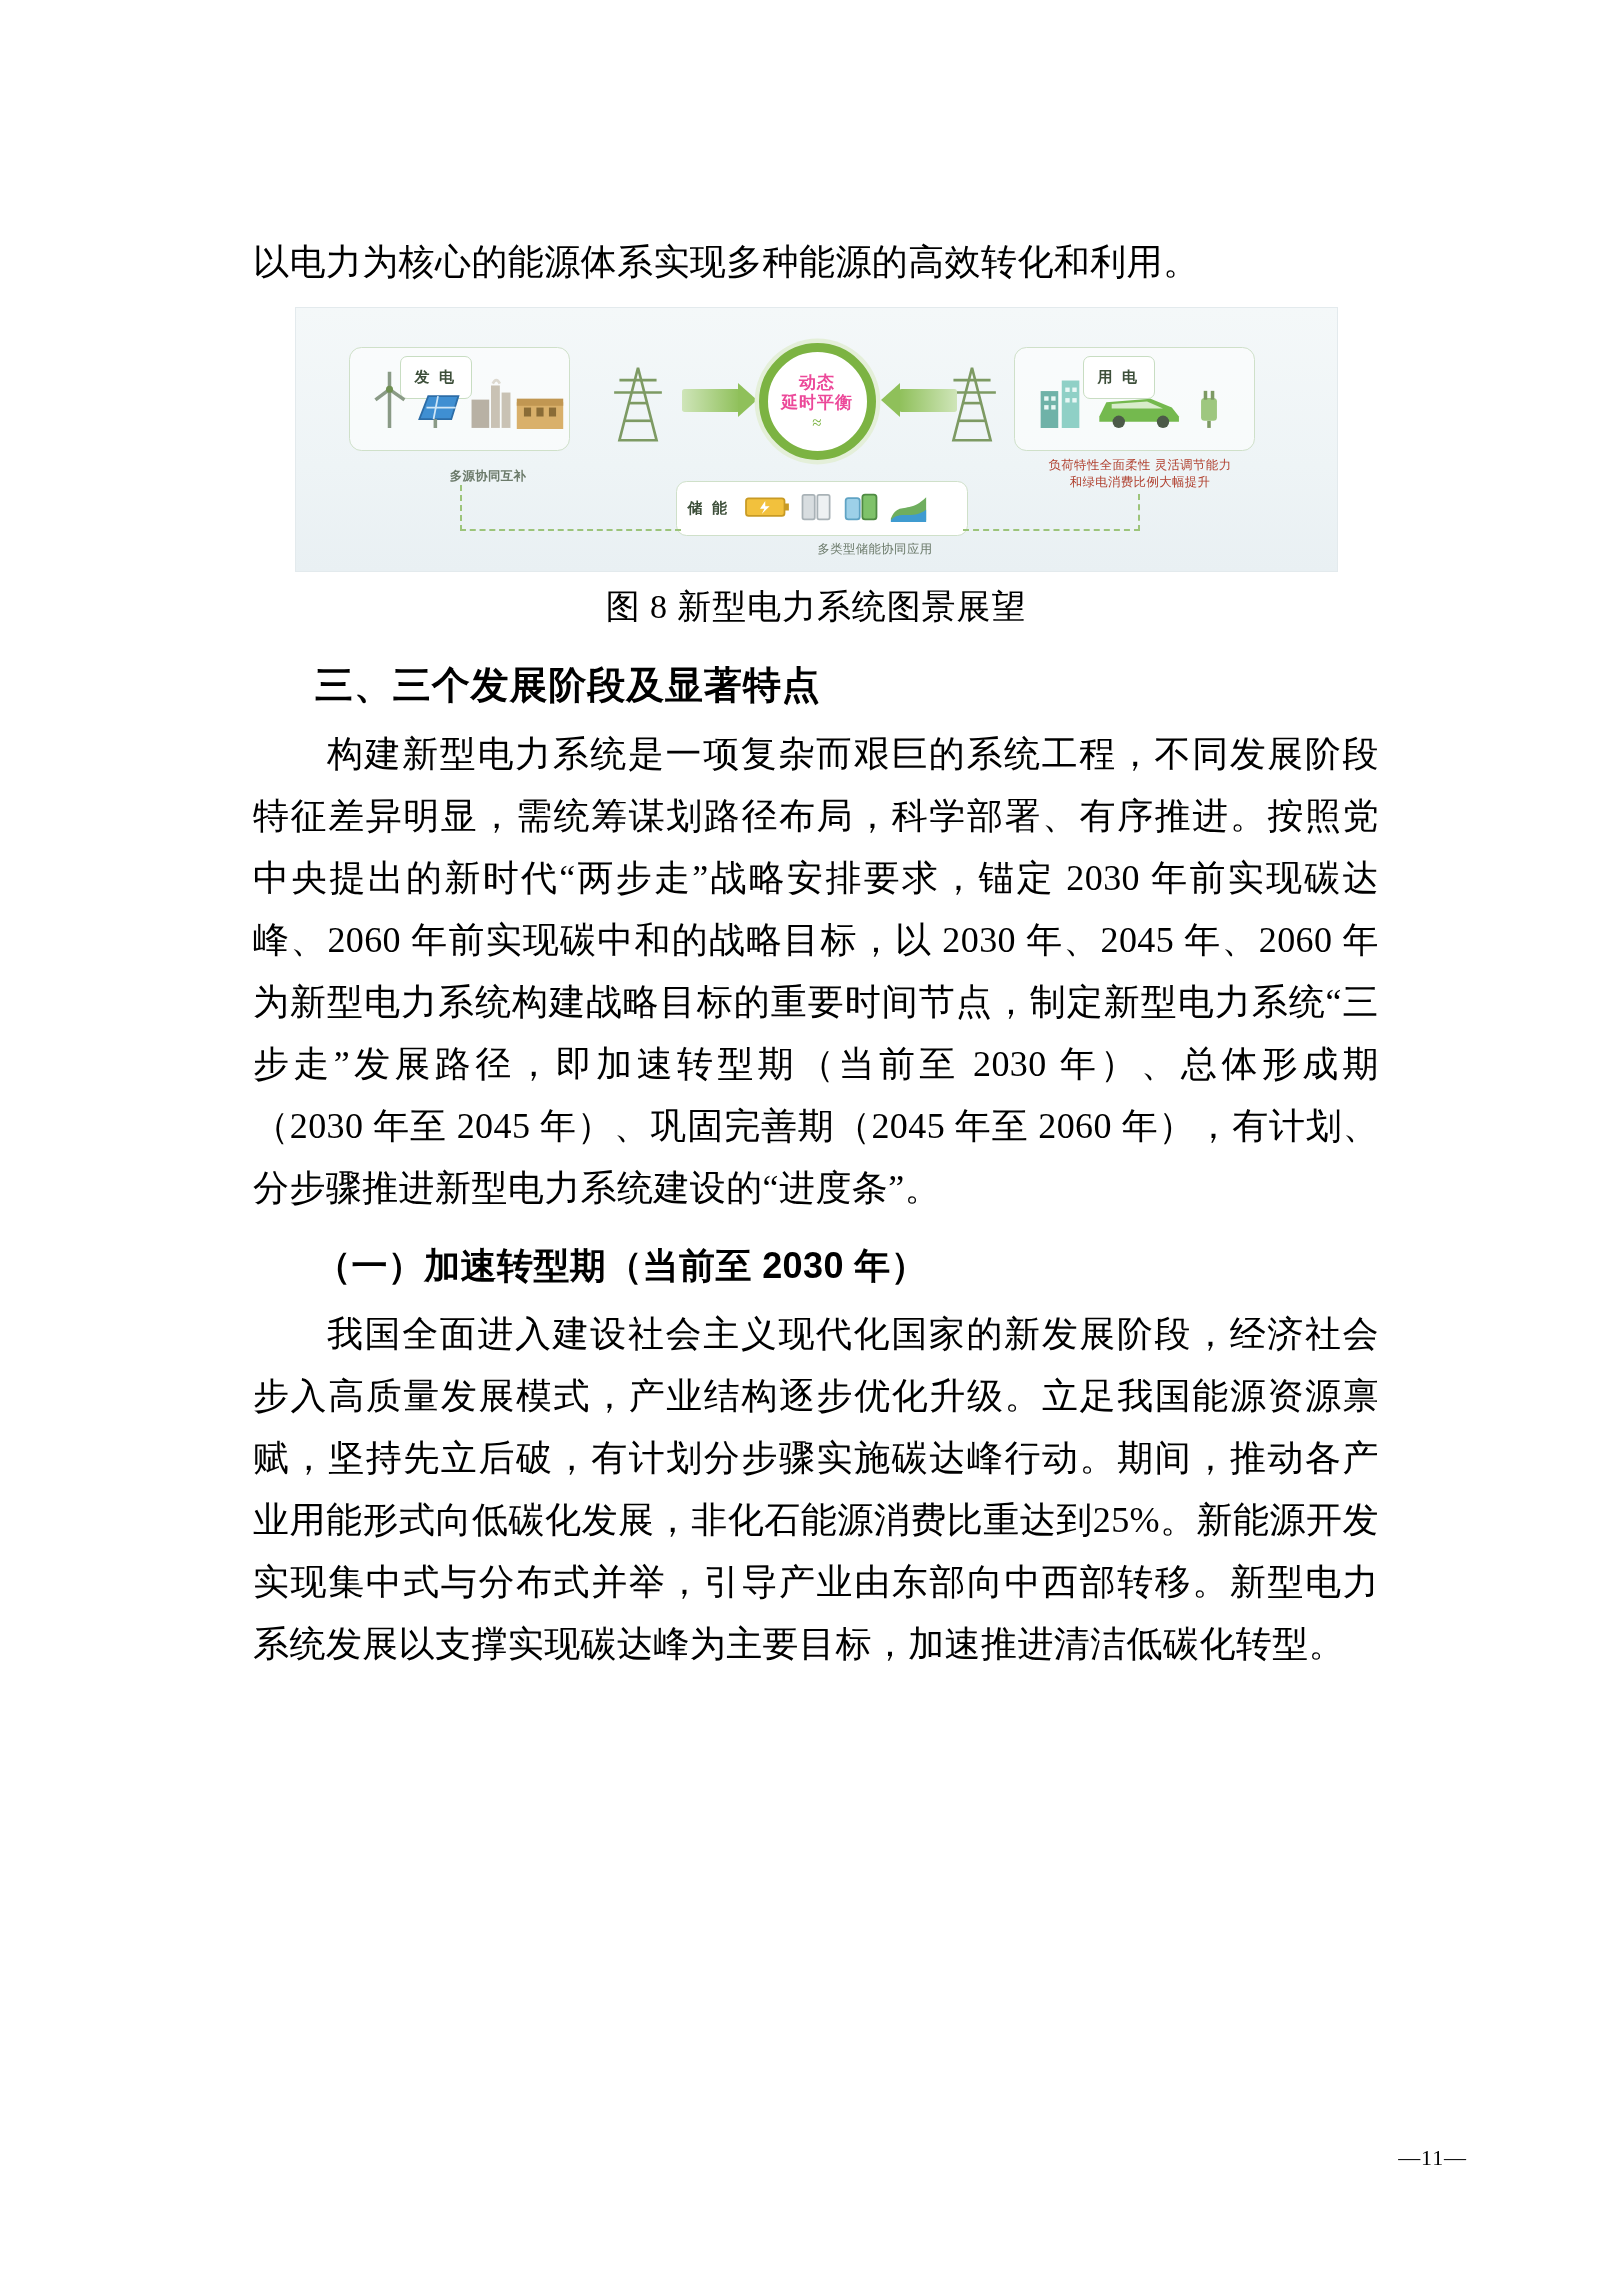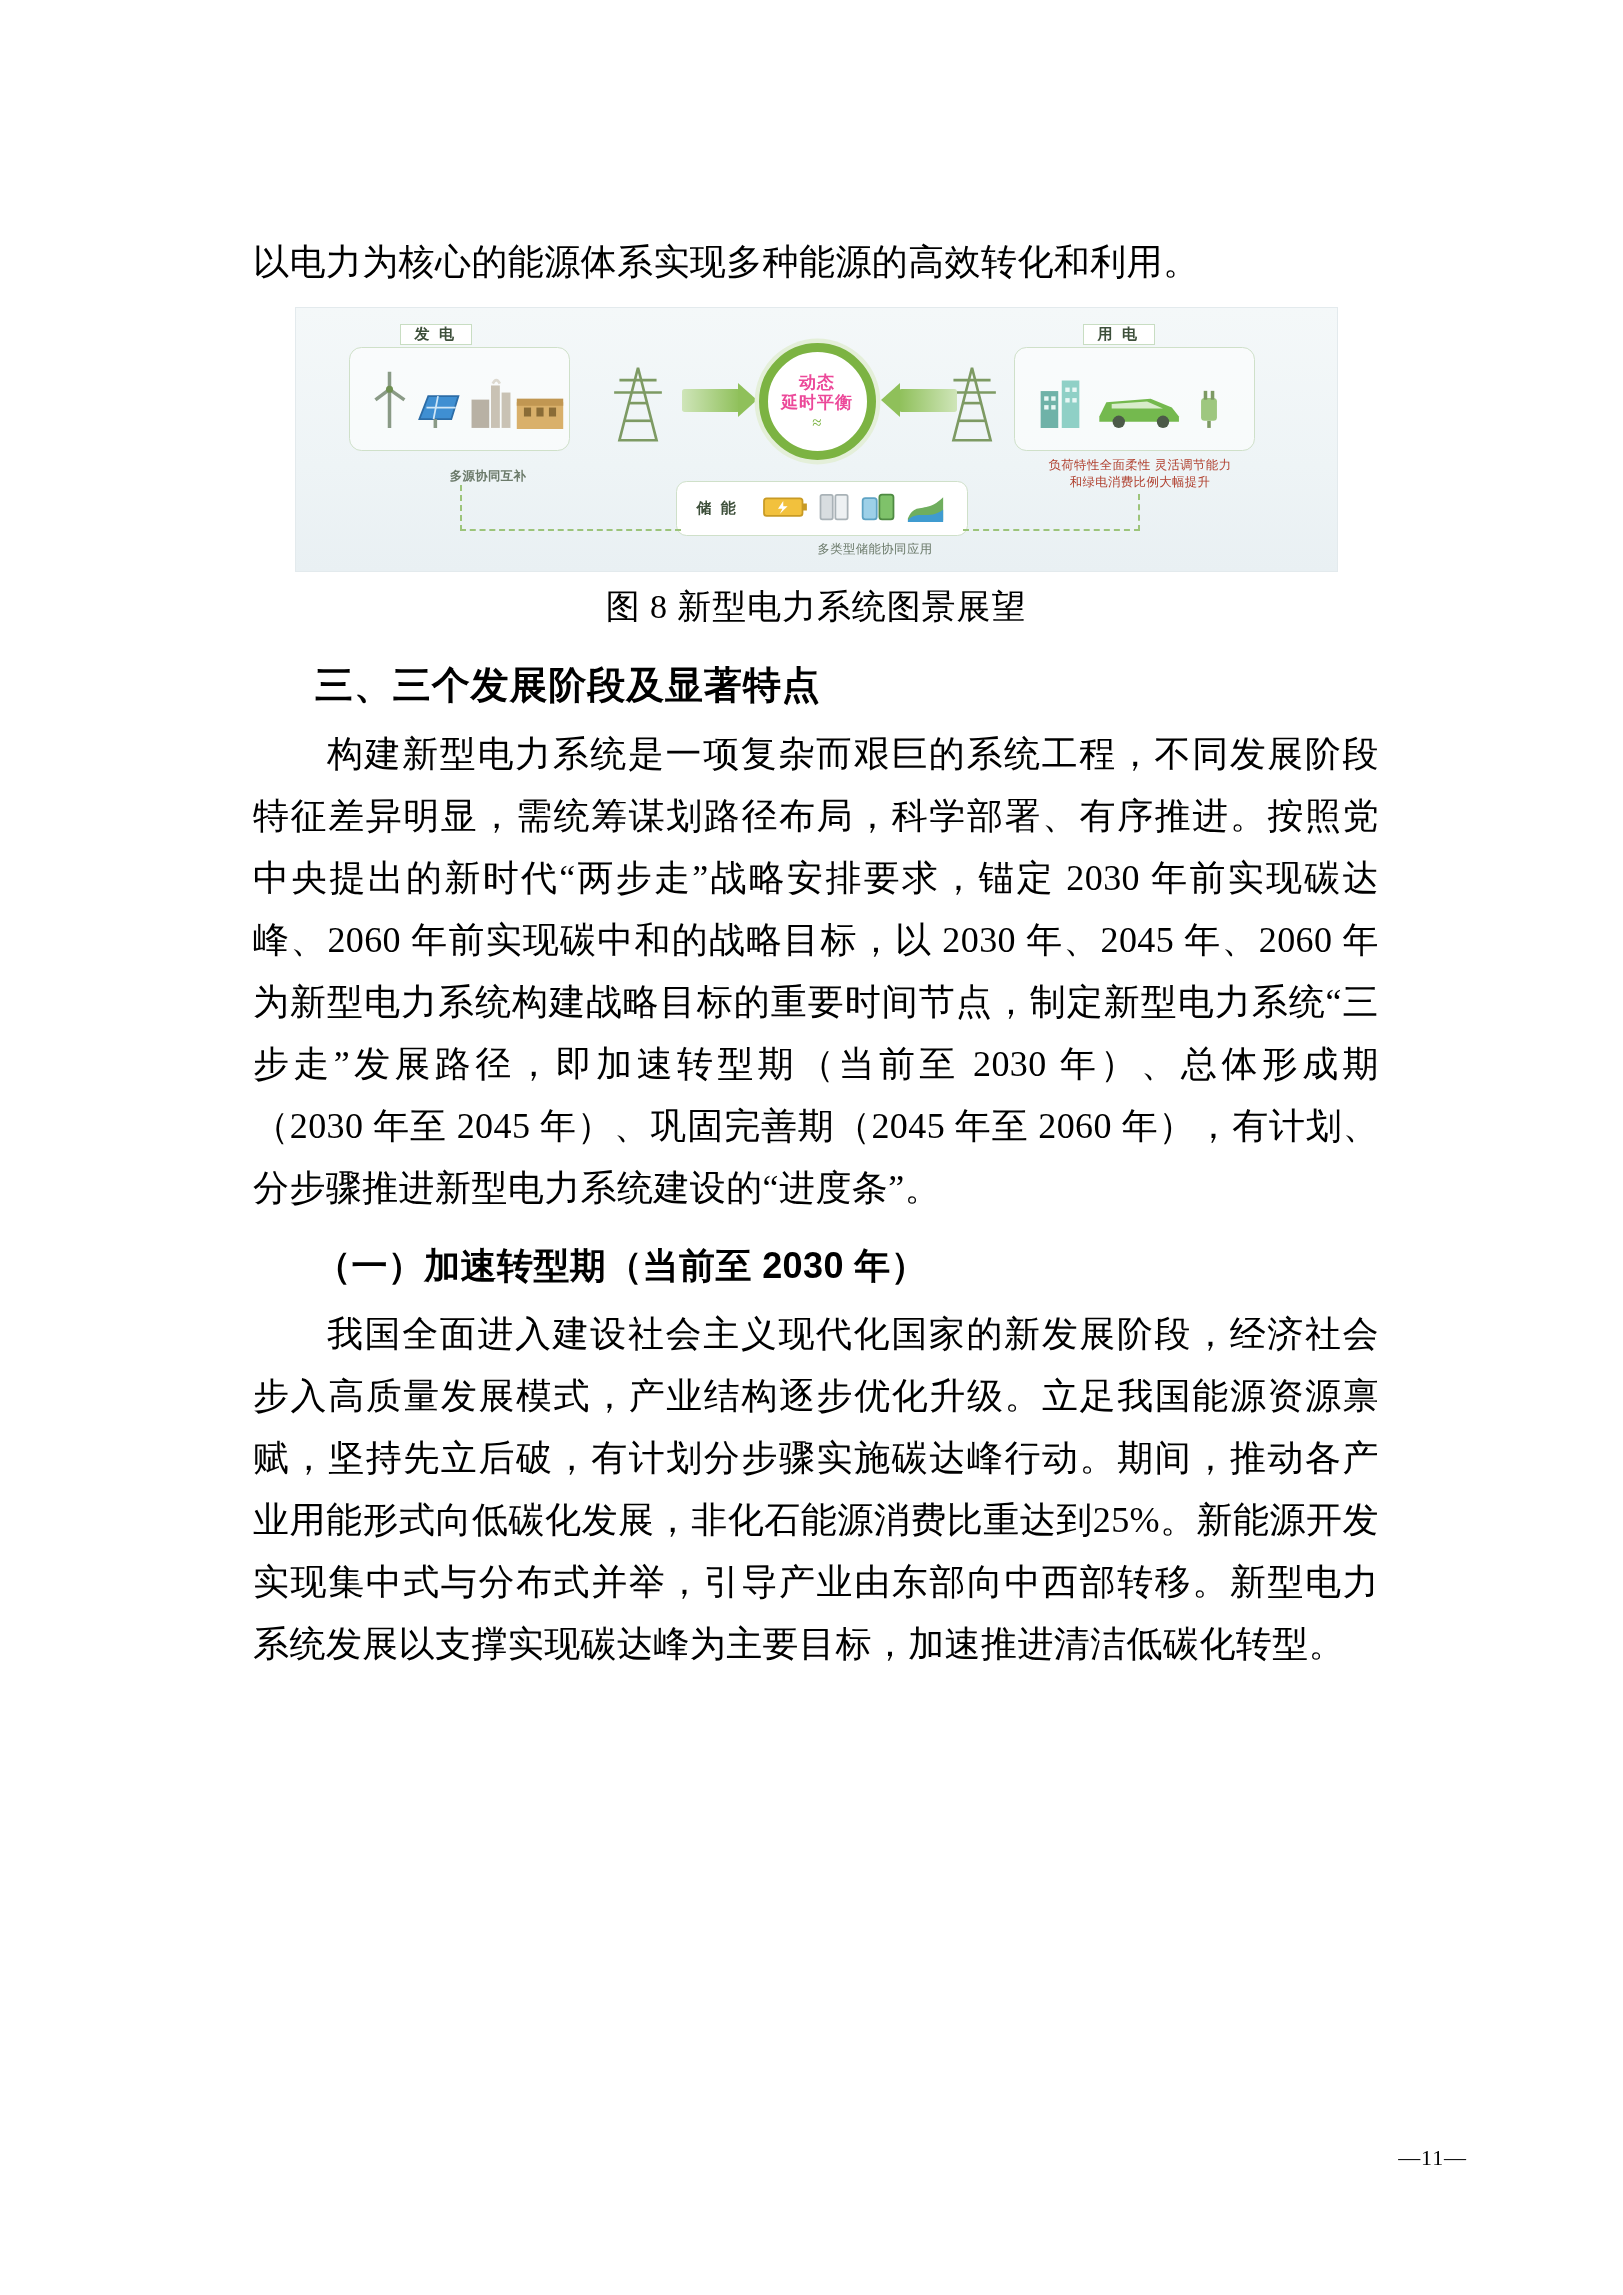--- a/index.html
+++ b/index.html
@@ -90,28 +90,29 @@
     position: absolute;
     border: 1.8px solid #cfe0c9;
     border-radius: 12.4px;
     background: rgba(255,255,255,0.55);
     box-sizing: border-box;
   }
   .fig .tag {
     position: absolute;
     background: #ffffff;
     border: 1.8px solid #c8ddc2;
-    border-radius: 0;
+    border-radius: 7px;
     font-family: "Liberation Sans", "DejaVu Sans", sans-serif;
     font-size: 15px;
     color: #3d4f3a;
-    padding: 0 14px;
+    padding: 11px 14px;
     letter-spacing: 2.7px;
     text-align: center;
     font-weight: bold;
+    margin-top: 32px;
   }
   .fig .circle {
     position: absolute;
     width: 117px;
     height: 117px;
     border-radius: 50%;
     background: #ffffff;
     border: 9.7px solid #7cb342;
     box-shadow: 0 0 0 4.4px #e4efd9;
     box-sizing: border-box;
@@ -182,26 +183,26 @@
   .fig .storage {
     position: absolute;
     border: 1.8px solid #cfe0c9;
     border-radius: 10.6px;
     background: #ffffff;
     display: flex;
     align-items: center;
     box-sizing: border-box;
   }
   .fig .storage .s-label {
-    font-family: Liberation Serif, serif;
+    font-family: Liberation Sans, sans-serif;
     font-size: 15px;
     font-weight: bold;
     color: #3d4f3a;
     letter-spacing: 2.7px;
-    padding: 0 20px;
+    padding: 0 11px;
   }
   .icon-box { display:inline-block; vertical-align:middle; }
 </style>
 </head>
 <body>
 
 <div class="page">
   <div class="content">
 
     <p class="body-text">以电力为核心的能源体系实现多种能源的高效转化和利用。</p>

